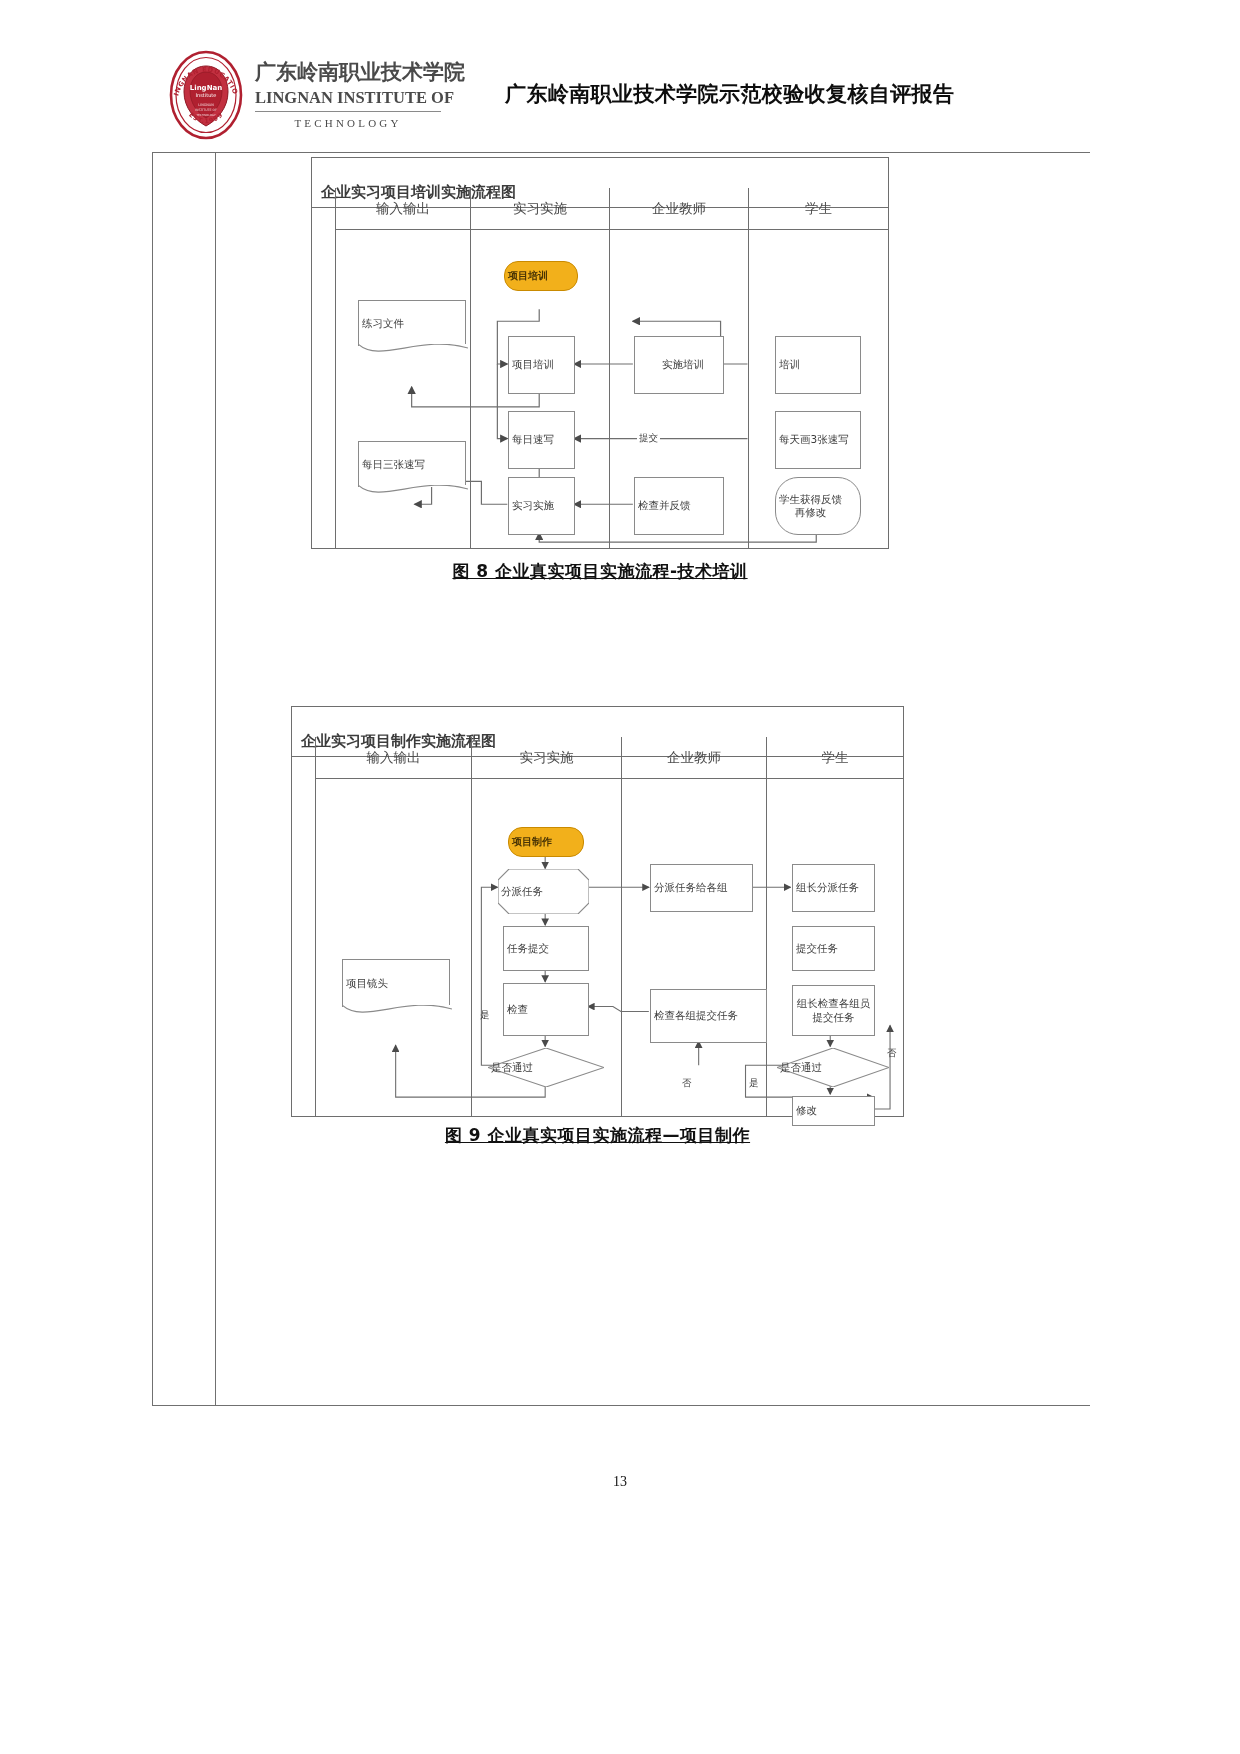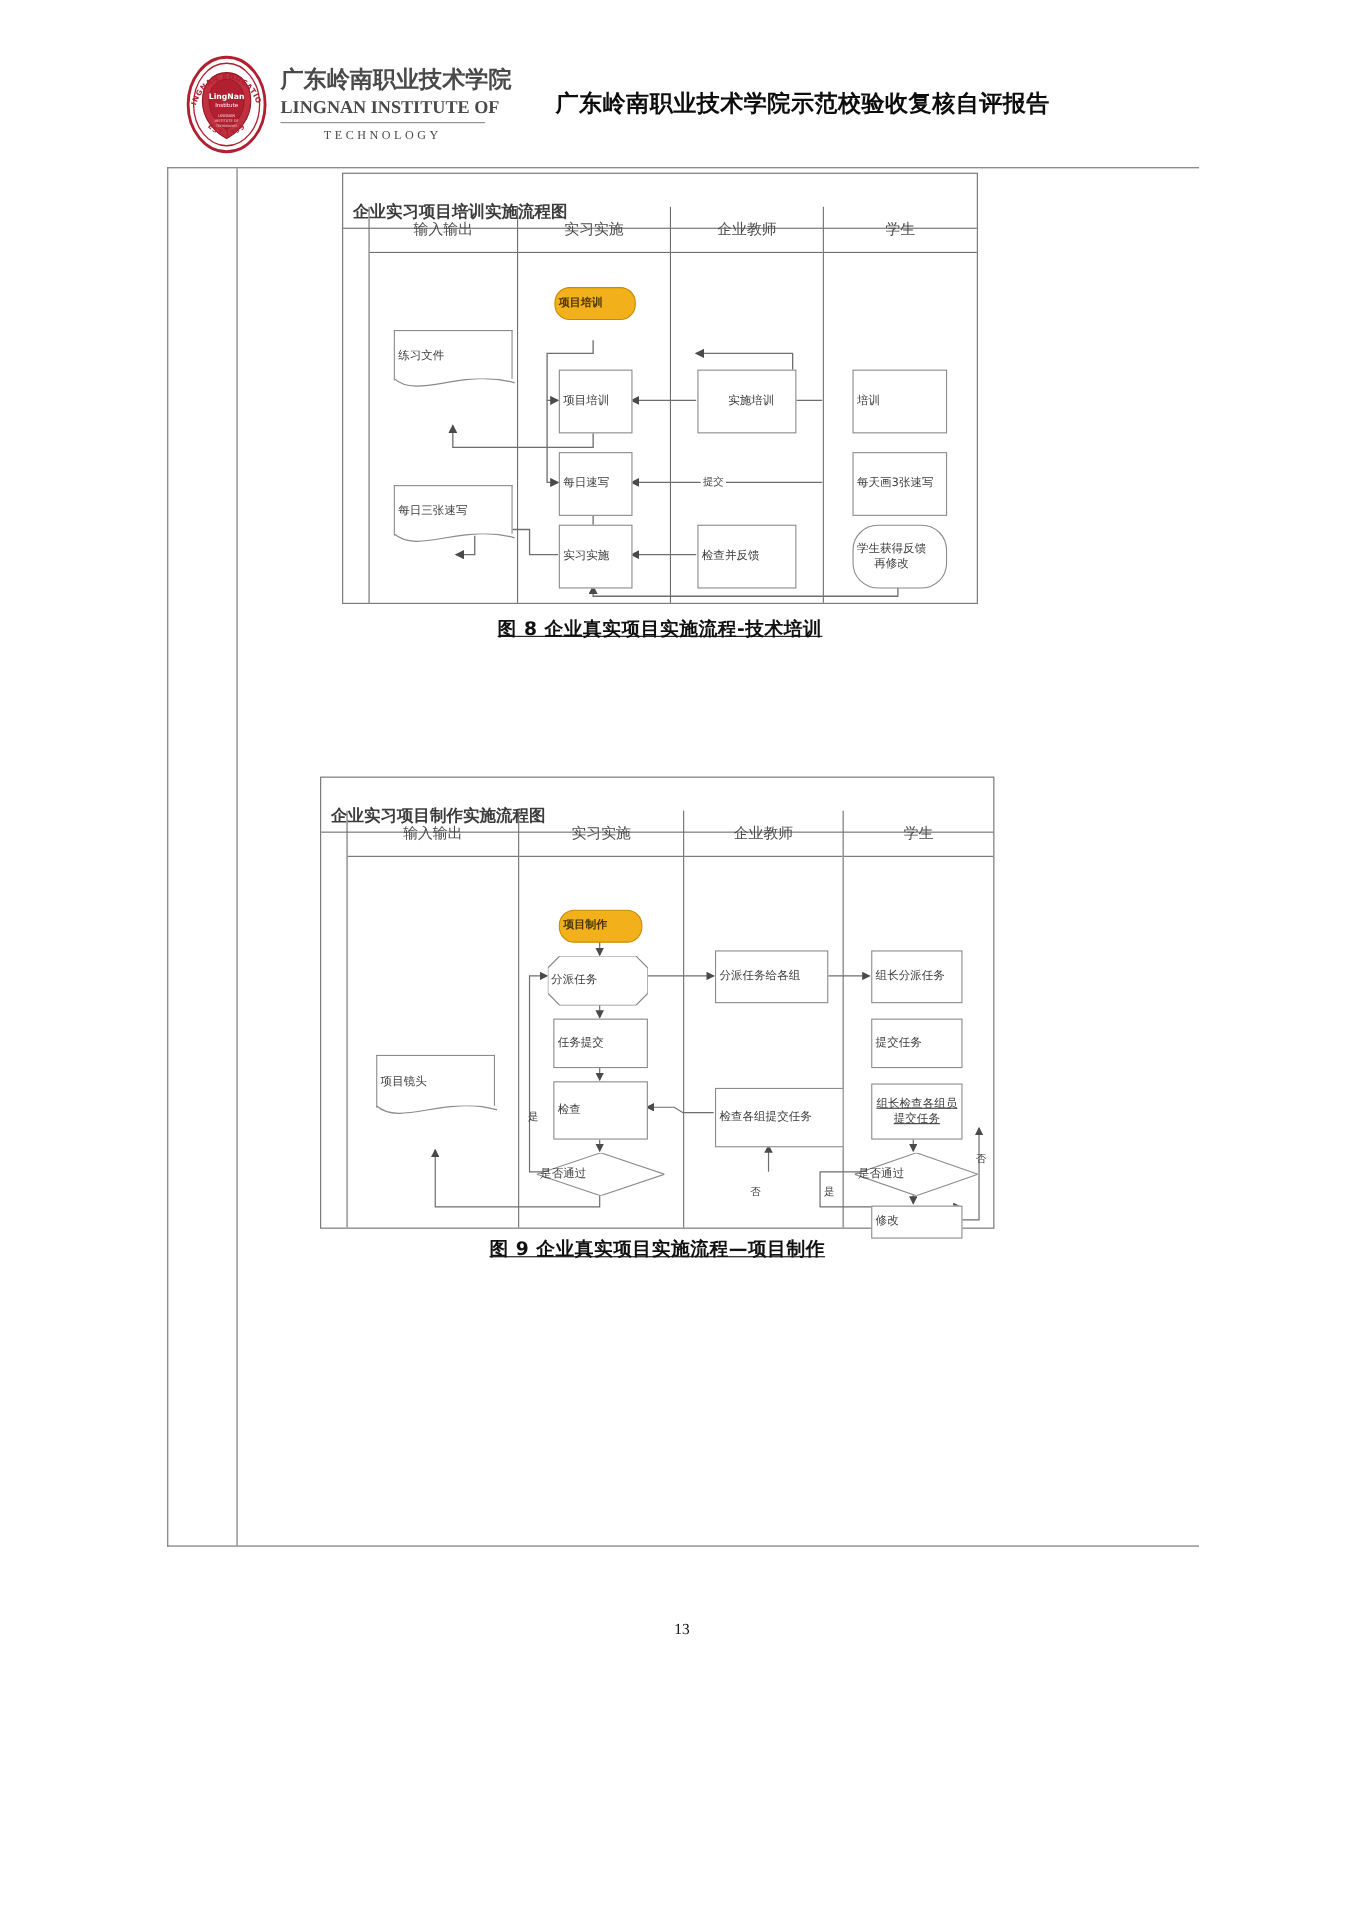--- a/index.html
+++ b/index.html
@@ -386,21 +386,21 @@
     <div class="node rect" style="left:358px; top:252px; width:117px; height:54px;">
       <span class="nlabel">检查各组提交任务</span>
     </div>
 
     <div class="node rect" style="left:500px; top:127px; width:83px; height:48px;">
       <span class="nlabel">组长分派任务</span>
     </div>
     <div class="node rect" style="left:500px; top:189px; width:83px; height:45px;">
       <span class="nlabel">提交任务</span>
     </div>
-    <div class="node rect" style="left:500px; top:248px; width:83px; height:51px;text-decoration:underline;">
+    <div class="node rect" style="left:500px; top:248px; width:83px; height:51px;">
       <span class="nlabel">组长检查各组员提交任务</span>
     </div>
     <div class="node diamond" style="left:485px; top:311px; width:112px; height:39px;">
       <svg class="diasvg" viewBox="0 0 112 39" preserveAspectRatio="none">
         <polygon points="56,0 112,19.5 56,39 0,19.5" fill="#fff" stroke="#8a8a8a" stroke-width="1.1"></polygon>
       </svg>
       <span class="nlabel">是否通过</span>
     </div>
     <div class="node rect" style="left:500px; top:359px; width:83px; height:30px;">
       <span class="nlabel">修改</span>

